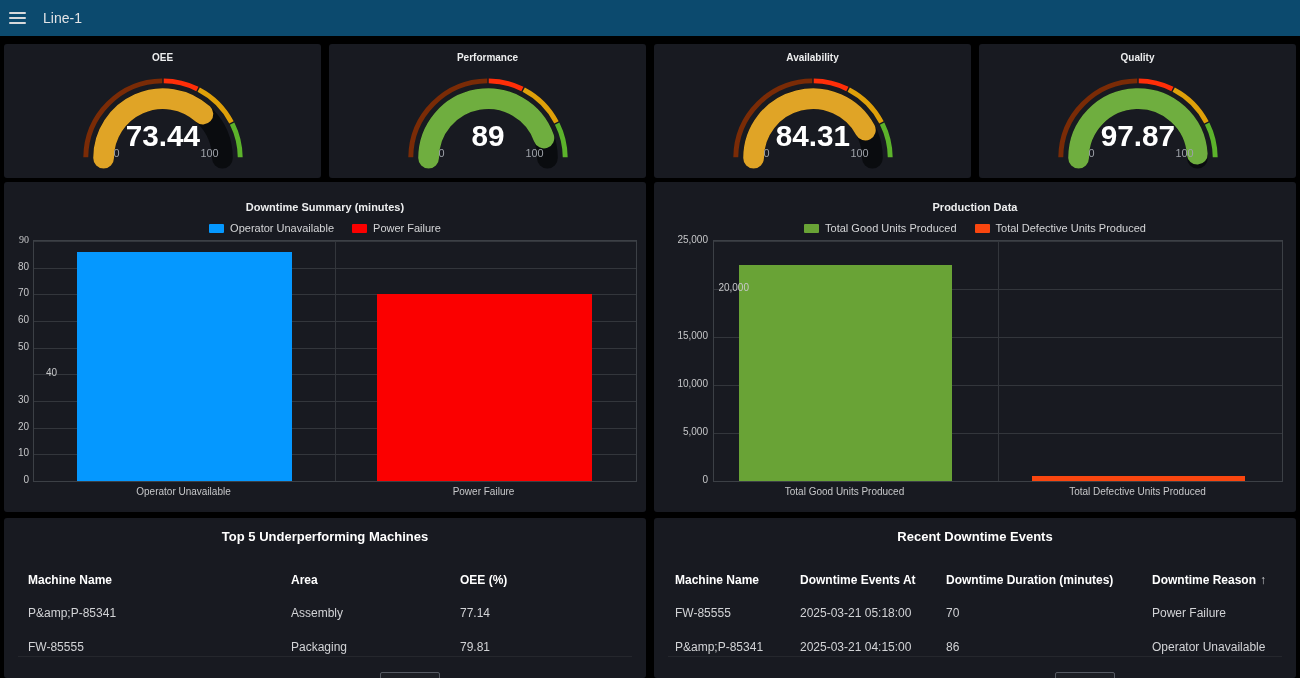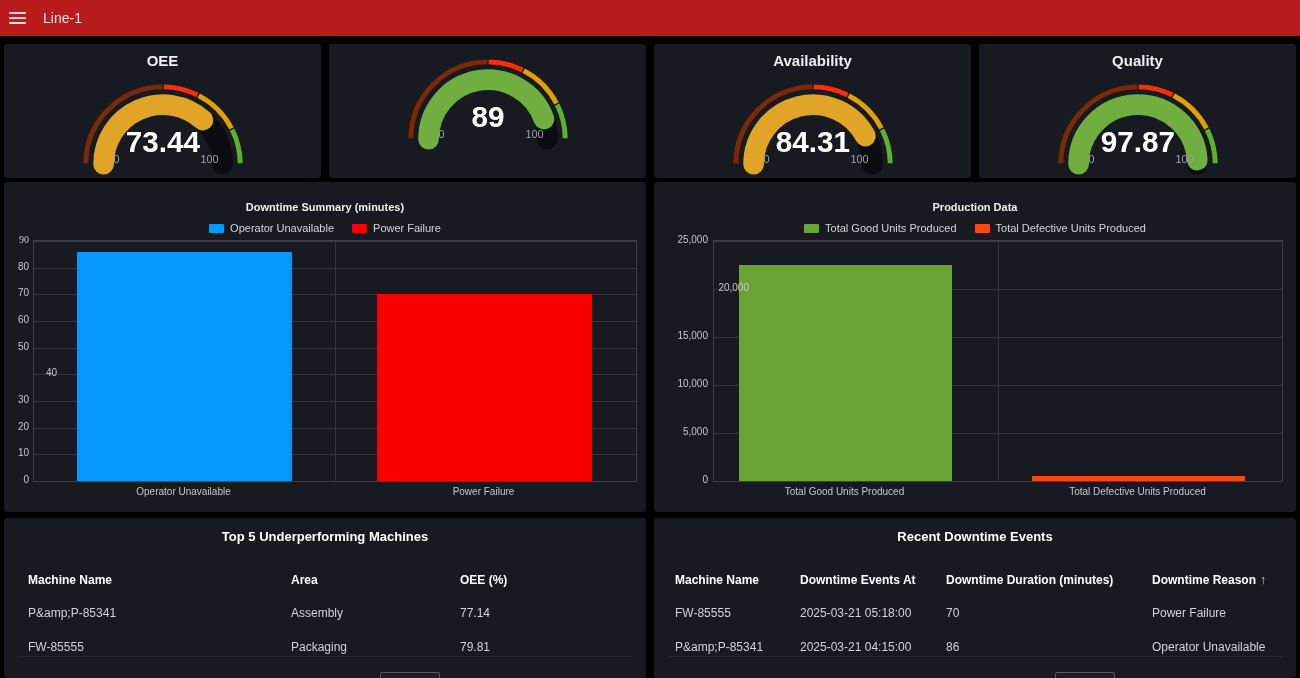--- a/index.html
+++ b/index.html
@@ -1,28 +1,28 @@
 <!DOCTYPE html>
 <html><head>
 <meta charset="utf-8">
 <style>
   html,body{margin:0;padding:0;background:#000;}
   body{font-family:"Liberation Sans",sans-serif;-webkit-font-smoothing:antialiased;}
   .stage{position:relative;width:1300px;height:678px;overflow:hidden;background:#000;}
 
   
-  .navbar{position:absolute;top:0;left:0;width:100%;height:36px;background:#b91c1c;display:flex;align-items:center;}
+  .navbar{position:absolute;top:0;left:0;width:100%;height:36px;background:#0c4a6e;display:flex;align-items:center;}
   .hamburger{margin-left:9px;width:17px;display:flex;flex-direction:column;gap:3px;cursor:pointer;}
   .hamburger span{display:block;height:2px;background:#D8D9DB;border-radius:1px;}
   .nav-title{margin-left:17px;color:#E3E4E6;font-size:14px;}
 
   
   .panel{position:absolute;background:#181A21;border-radius:3px;overflow:hidden;box-sizing:border-box;}
   .gauge-panel{width:317px;height:134px;top:44px;text-align:center;}
-  .panel-title{margin-top:8px;font-size:15px;font-weight:bold;color:#EDEEEF;cursor:pointer;}
+  .panel-title{margin-top:8px;font-size:10px;font-weight:bold;color:#EDEEEF;cursor:pointer;}
   .gauge svg{display:block;margin:0 auto;}
   svg text{font-family:"Liberation Sans",sans-serif;}
 
   
   .chart-panel{width:642px;height:330px;top:182px;}
   .chart-title{position:absolute;top:19px;left:0;right:0;text-align:center;font-size:11px;font-weight:bold;color:#EDEEEF;cursor:pointer;}
   .legend{position:absolute;top:40px;left:0;right:0;display:flex;justify-content:center;gap:18px;align-items:center;}
   .legend-item{display:flex;align-items:center;gap:6px;cursor:pointer;}
   .legend-swatch{width:15px;height:9px;border-radius:1px;display:inline-block;}
   .legend-label{font-size:11px;color:#D4D5D7;}
@@ -68,20 +68,21 @@
           <path d="M 169.83 61.25 A 78 78 0 0 1 178.00 95.26" stroke="#5CB32B" stroke-width="5" fill="none"></path>
           <path d="M 40.00 96.00 A 60 60 0 0 1 160.00 96.00" stroke="#0A0C0F" stroke-width="21" fill="none" stroke-linecap="round"></path>
           <path d="M 40.00 96.00 A 60 60 0 0 1 140.30 51.55" stroke="#E0A426" stroke-width="21" fill="none" stroke-linecap="round"></path>
           <text x="100" y="84" text-anchor="middle" font-size="30" fill="#FFFFFF" font-weight="700">73.44</text>
           <text x="53" y="95" text-anchor="middle" font-size="11" fill="#9DA1A8">0</text>
           <text x="147" y="95" text-anchor="middle" font-size="11" fill="#9DA1A8">100</text>
         </svg>
       </div>
   </div>
   <div class="panel gauge-panel" style="left:329px">
+    <div class="panel-title">Performance</div>
     <div class="gauge">
         <svg viewBox="0 0 200 108" width="198" height="107">
           <path d="M 22.00 95.26 A 78 78 0 0 1 99.26 18.00" stroke="#7A2B06" stroke-width="5" fill="none"></path>
           <path d="M 100.74 18.00 A 78 78 0 0 1 134.75 26.17" stroke="#FF2E08" stroke-width="5" fill="none"></path>
           <path d="M 136.06 26.84 A 78 78 0 0 1 169.16 59.94" stroke="#DFA009" stroke-width="5" fill="none"></path>
           <path d="M 169.83 61.25 A 78 78 0 0 1 178.00 95.26" stroke="#5CB32B" stroke-width="5" fill="none"></path>
           <path d="M 40.00 96.00 A 60 60 0 0 1 160.00 96.00" stroke="#0A0C0F" stroke-width="21" fill="none" stroke-linecap="round"></path>
           <path d="M 40.00 96.00 A 60 60 0 0 1 156.45 75.68" stroke="#6FAE3F" stroke-width="21" fill="none" stroke-linecap="round"></path>
           <text x="100" y="84" text-anchor="middle" font-size="30" fill="#FFFFFF" font-weight="700">89</text>
           <text x="53" y="95" text-anchor="middle" font-size="11" fill="#9DA1A8">0</text>

